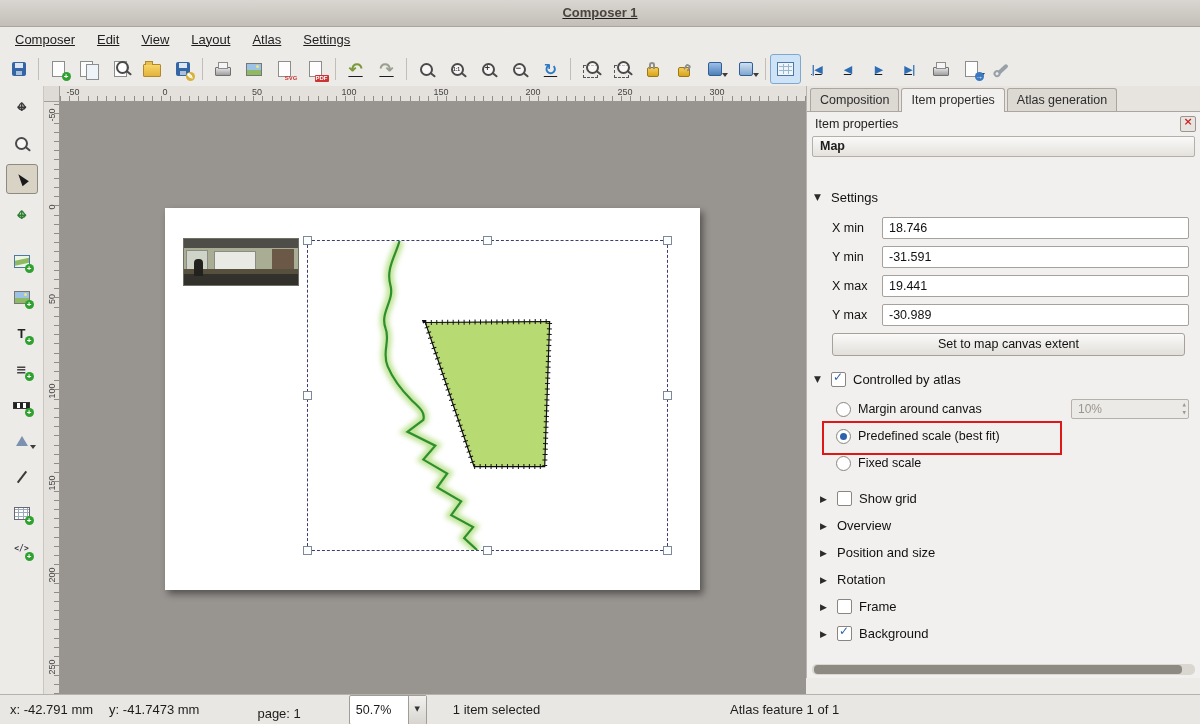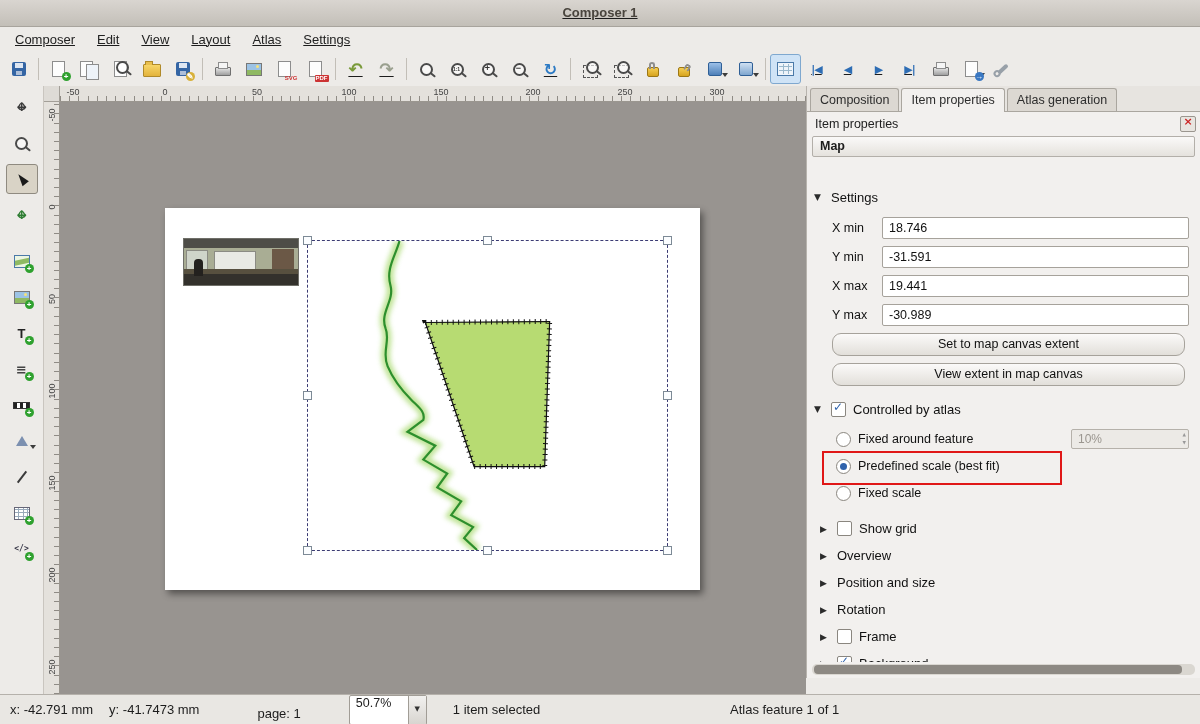--- a/index.html
+++ b/index.html
@@ -121,37 +121,37 @@
   .panel-close::after{content:"×";position:absolute;left:0;top:-2px;width:14px;text-align:center;font:bold 11px/14px "DejaVu Sans",sans-serif;color:#c22;}
   .mapbar{margin:2px 5px 0 5px;border:1px solid #b3afa9;background:linear-gradient(#faf9f8,#e5e2dd);height:19px;line-height:19px;font-weight:bold;font-size:12.5px;padding:0 7px;border-radius:2px;}
   .panel-content{position:absolute;left:5px;right:5px;top:72px;bottom:16px;overflow:hidden;}
   .ghead{display:flex;align-items:center;gap:7px;height:26px;font-size:13px;color:#111;padding-left:2px;}
   .tri{font-size:9px;color:#2b2b2b;width:10px;font-family:"DejaVu Sans",sans-serif;}
   .cb{width:13px;height:13px;background:#fff;border:1px solid #8a867f;border-radius:2px;position:relative;display:inline-block;flex:0 0 auto;}
   .cb.checked::after{content:"✓";position:absolute;left:1px;top:-2px;font:bold 12px/13px "DejaVu Sans",sans-serif;color:#2f62ac;}
   .frow{display:flex;align-items:center;margin:7px 6px 7px 20px;gap:8px;}
   .flabel{width:42px;font-size:12.5px;color:#111;}
   .finput{flex:1;height:20px;background:#fff;border:1px solid #a6a29b;border-radius:2px;font-size:12.5px;padding:0 6px;display:flex;align-items:center;color:#111;}
-  .pbtn{display:block;margin:7px 10px 7px 20px;height:21px;background:linear-gradient(#fbfaf9,#e2dfda);border:1px solid #a6a29b;border-radius:9px;font-size:12.5px;text-align:center;line-height:21px;color:#111;}
+  .pbtn{display:block;margin:7px 10px 7px 20px;height:21px;background:linear-gradient(#fbfaf9,#e2dfda);border:1px solid #a6a29b;border-radius:3px;font-size:12.5px;text-align:center;line-height:21px;color:#111;}
   .rrow{display:flex;align-items:center;gap:7px;margin:7px 6px 7px 24px;height:20px;position:relative;font-size:12.5px;color:#111;}
   .radio{width:13px;height:13px;border:1px solid #8a867f;border-radius:50%;background:#fff;position:relative;flex:0 0 auto;}
   .radio.sel::after{content:"";position:absolute;left:3px;top:3px;right:3px;bottom:3px;background:#2f62ac;border-radius:50%;}
   .spin{margin-left:auto;width:118px;height:20px;border:1px solid #b5b1aa;border-radius:2px;background:#eceae6;color:#9a968f;font-size:12px;display:flex;align-items:center;padding:0 16px 0 6px;position:relative;box-sizing:border-box;}
   .spinarrows{position:absolute;right:2px;top:1px;display:flex;flex-direction:column;line-height:8px;}
   .spinarrows i{font:4.5px/8px "DejaVu Sans",sans-serif;color:#999;font-style:normal;text-align:center;}
   .annot{position:absolute;left:-14px;top:-5px;width:236px;height:30px;border:2px solid #e01717;pointer-events:none;}
   .crow{display:flex;align-items:center;gap:7px;margin:0 6px;height:27px;font-size:13px;color:#111;padding-left:2px;}
   .groups-collapsed{margin-top:12px;}
   .hscroll{position:absolute;left:5px;right:5px;bottom:3px;height:11px;background:#dad7d1;border-radius:5px;}
   .hthumb{position:absolute;left:2px;top:1px;height:9px;width:96%;background:#8d8983;border-radius:4px;}
 
   
   .statusbar{position:absolute;left:0;right:0;bottom:0;height:30px;background:#e9e7e3;border-top:1px solid #b5b1ab;display:flex;align-items:center;padding:0 8px;box-sizing:border-box;font-size:13px;color:#1c1c1c;}
   .st-x{margin-left:2px;} .st-y{margin-left:16px;} .st-page{margin-left:58px;margin-top:8px;}
-  .zoombox{display:flex;width:78px;height:30px;background:#fff;border:1px solid #a19d96;border-radius:2px;margin-left:48px;box-sizing:border-box;}
+  .zoombox{display:flex;align-items:center;width:78px;height:30px;background:#fff;border:1px solid #a19d96;border-radius:2px;margin-left:48px;box-sizing:border-box;}
   .zoomval{flex:1;padding-left:6px;font-size:12.5px;}
   .zoomarrow{width:17px;align-self:stretch;display:flex;align-items:center;justify-content:center;background:linear-gradient(#f2f1ef,#d8d5d0);border-left:1px solid #a19d96;}
   .zoomarrow::after{content:"▼";font:7px/1 "DejaVu Sans",sans-serif;color:#333;}
   .st-sel{margin-left:26px;}
   .st-atlas{position:absolute;left:730px;}
 </style>
 </head>
 <body>
 
 <div class="app">
@@ -522,32 +522,31 @@
                 <span class="flabel">X max</span>
                 <div class="finput">19.441</div>
               </div>
               <div class="frow">
                 <span class="flabel">Y max</span>
                 <div class="finput">-30.989</div>
               </div>
             </div>
           <div id="extButtons">
               <div class="pbtn">Set to map canvas extent</div>
-              <div class="pbtn">View extent in map canvas</div>
             </div>
 
           <div class="ghead" style="margin-top:10px;">
             <span class="tri">▼</span>
             <span class="cb checked"></span>
             <span>Controlled by atlas</span>
           </div>
           <div id="atlasOptions">
               <div class="rrow">
                 <span class="radio"></span>
-                <span class="rlabel">Fixed around feature</span>
+                <span class="rlabel">Margin around canvas</span>
                 <div class="spin">
                   <span class="spinval">10%</span>
                   <span class="spinarrows">
                     <i>▲</i>
                     <i>▼</i>
                   </span>
                 </div>
               </div>
               <div class="rrow">
                 <span class="radio sel"></span>

